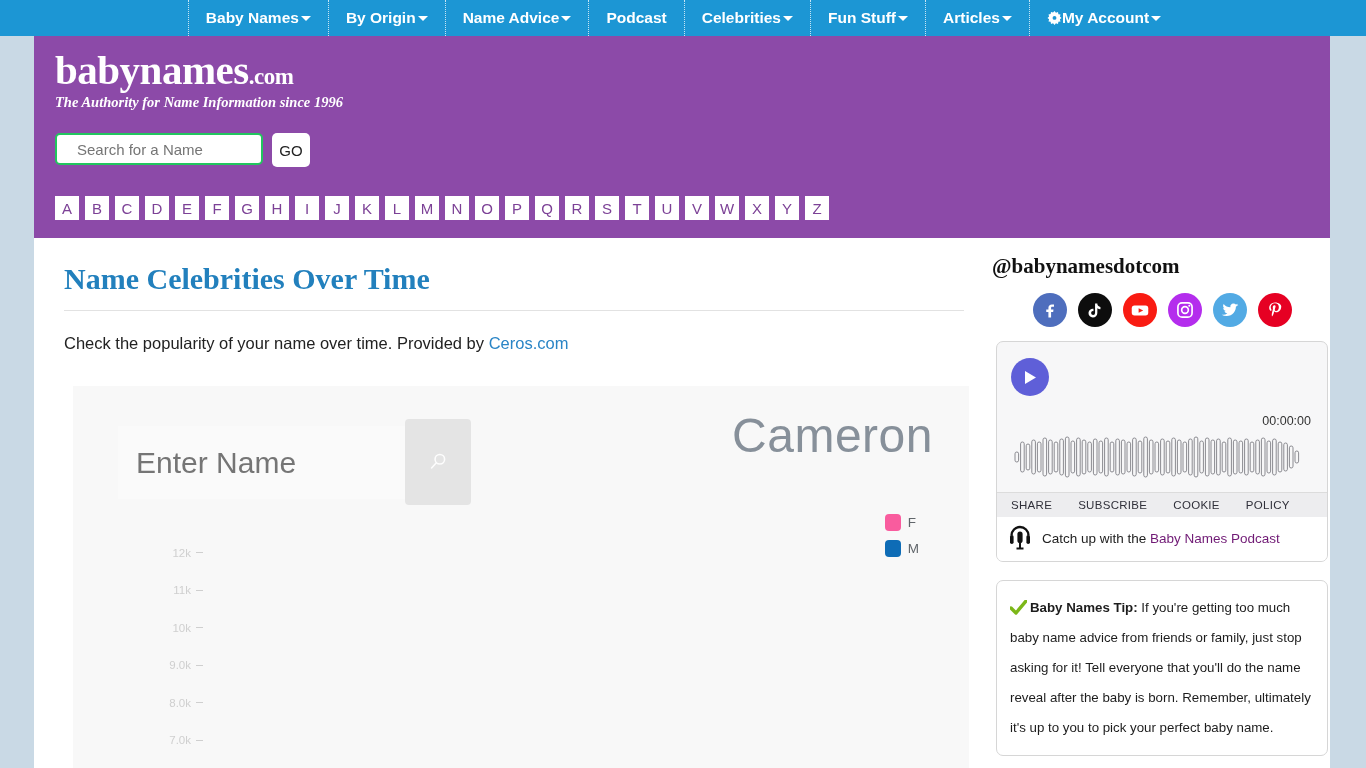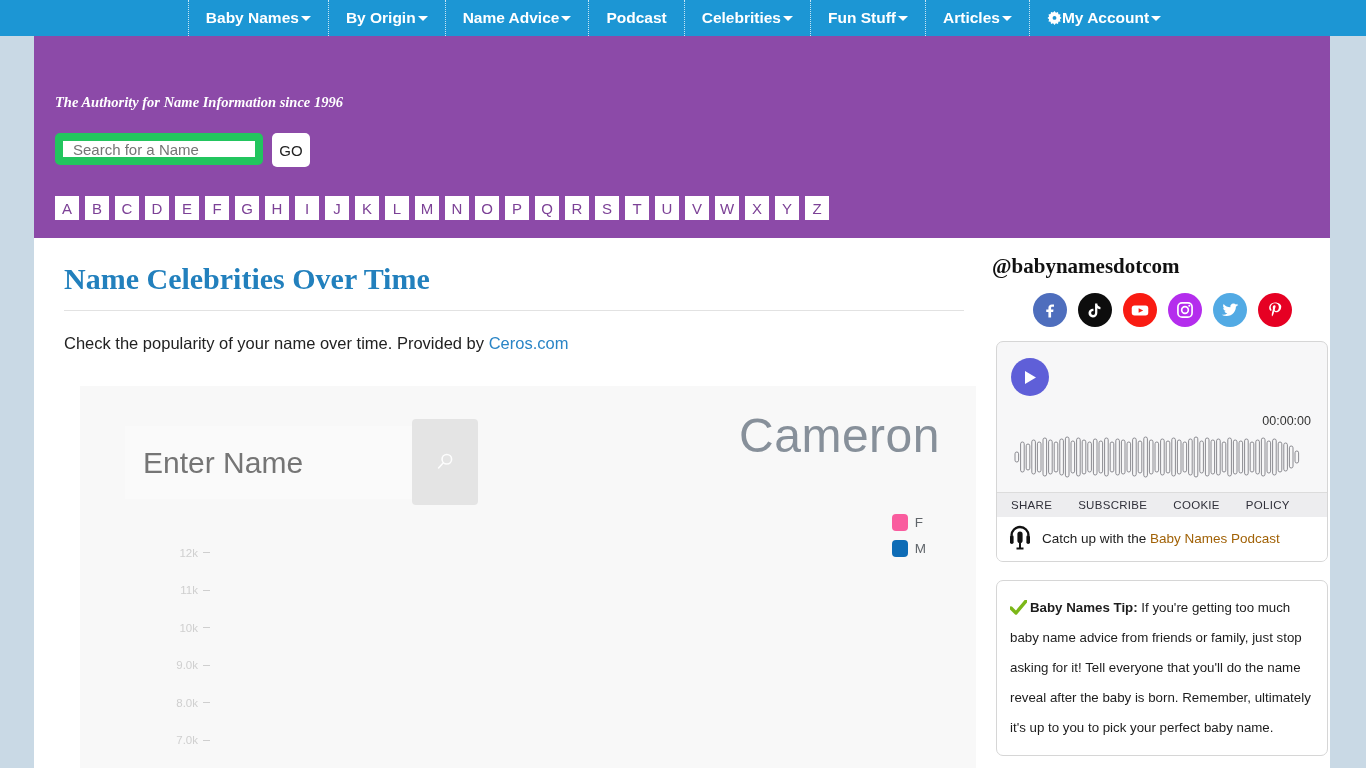--- a/index.html
+++ b/index.html
@@ -60,26 +60,26 @@
     position: absolute; left: 21px; top: 58px;
     color: #ffffff;
     font-family: "Liberation Serif", serif;
     font-style: italic;
     font-weight: bold;
     font-size: 14.5px;
   }
   #searchbox {
     position: absolute; left: 21px; top: 97px;
     width: 208px; height: 32px;
-    border: 8px solid #22c55e;
+    border: 2px solid #22c55e;
     border-radius: 5px;
     background: #ffffff;
     font-size: 15px;
     color: #777;
-    padding: 0 10px;
+    padding: 0 20px;
     font-family: "Liberation Sans", sans-serif;
     outline: none;
   }
   #gobtn {
     position: absolute; left: 238px; top: 97px;
     width: 38px; height: 34px;
     background: #ffffff;
     border: none;
     border-radius: 5px;
     font-size: 15px;
@@ -123,21 +123,21 @@
   }
   #intro {
     margin: 0; padding-top: 23px;
     font-size: 16.5px;
     color: #222;
   }
   #intro a { color: #2a85c6; text-decoration: none; }
 
   
   #widget {
-    position: absolute; left: 16px; top: 148px;
+    position: absolute; left: 9px; top: 148px;
     width: 896px; height: 382px;
     background: #f8f8f8;
   }
   #name-input {
     position: absolute; left: 45px; top: 40px;
     width: 290px; height: 73px;
     background: #fafafa;
     border: none;
     color: #dcdcdc;
     font-size: 30px;
@@ -234,21 +234,21 @@
     padding: 6px 0 6px 14px;
     display: flex; gap: 26px; margin-top: 12px;
   }
   .pod-action { font-size: 11.5px; color: #30303a; cursor: pointer; letter-spacing: .3px; }
   #catchup {
     background: #ffffff;
     display: flex; align-items: center; gap: 9px;
     padding: 8px 10px 10px 10px;
     font-size: 13.5px; color: #222;
   }
-  #catchup a { color: #a16207; text-decoration: none; }
+  #catchup a { color: #701a75; text-decoration: none; }
 
   #tip-card {
     margin: 18px 4px 0 4px;
     border: 1px solid #d6d6d6;
     border-radius: 7px;
     background: #ffffff;
     padding: 12px 13px 12px 13px;
     font-size: 13.3px;
     color: #1d1d1d;
     line-height: 2.25;
@@ -295,20 +295,23 @@
       <svg class="gear" viewBox="0 0 24 24">
         <path fill="#ffffff" d="M12 0l2.3 2.6 3.3-1 .6 3.4 3.4.6-1 3.3L23.2 11l-2.6 2.3 1 3.3-3.4.6-.6 3.4-3.3-1L12 22.2 9.7 19.6l-3.3 1-.6-3.4-3.4-.6 1-3.3L.8 11l2.6-2.3-1-3.3 3.4-.6.6-3.4 3.3 1z"></path>
         <circle cx="12" cy="11" r="3.1" fill="#1c96d4"></circle>
       </svg>
       <span>My Account</span>
       <span class="caret"></span>
     </div>
   </div>
 
 <div id="header">
+  <div id="logo">
+    <span>babynames</span><span class="dotcom">.com</span>
+  </div>
   <div id="tagline">The Authority for Name Information since 1996</div>
   <input id="searchbox" type="text" placeholder="Search for a Name" style="">
   <button id="gobtn">GO</button>
   <div id="alpha">
       <div class="alpha-link">A</div>
       <div class="alpha-link">B</div>
       <div class="alpha-link">C</div>
       <div class="alpha-link">D</div>
       <div class="alpha-link">E</div>
       <div class="alpha-link">F</div>

